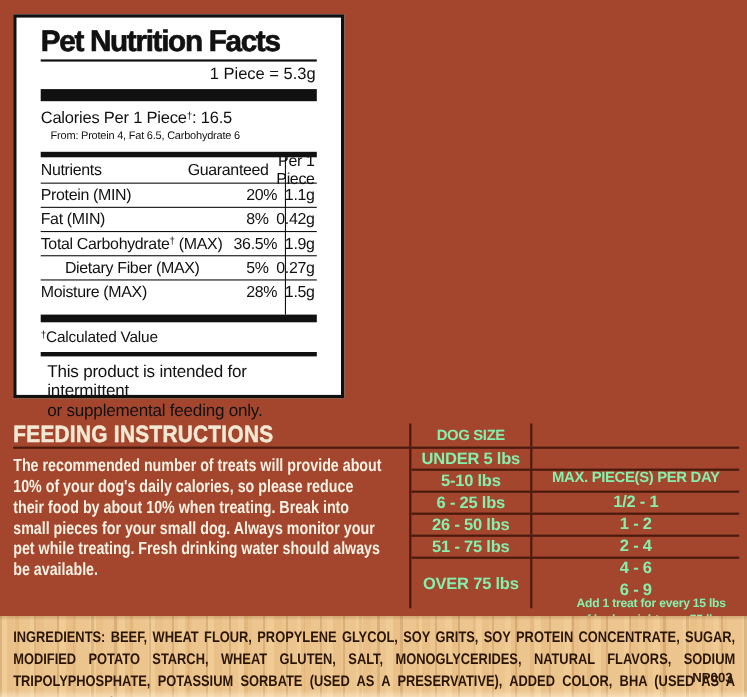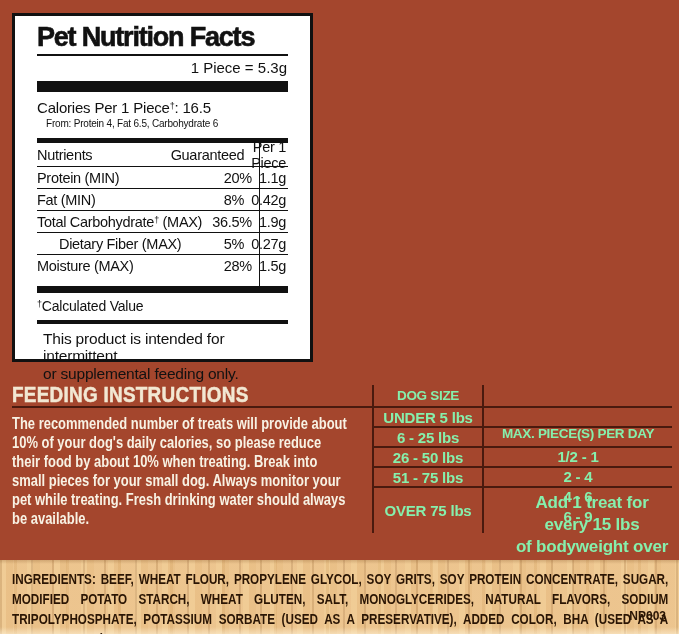--- a/index.html
+++ b/index.html
@@ -88,21 +88,21 @@
   .dcell-max{
     flex:1; display:flex; flex-direction:column;
     align-items:center; justify-content:center; text-align:center;margin-top:48px;
   }
   .drow.dhead{ height:21px; }
   .drow.dhead .dcell-size, .drow.dhead .dcell-max{
     font-size:13.5px; font-weight:bold; letter-spacing:-0.3px;
   }
   .drow.dbody{ height:18px; font-size:15px; font-weight:bold; letter-spacing:-0.2px; }
   .drow.dlast{ height:45px; }
-  .drow .two-line{ font-size:17px; font-weight:bold; line-height:1.3; letter-spacing:-0.2px; }
+  .drow .two-line{ font-size:11px; font-weight:bold; line-height:1.3; letter-spacing:-0.2px; }
 
   
   .wood{
     position:absolute; left:0; top:560px; width:679px; height:74px;
     background-color:#EAC28C;
     background-image:
       linear-gradient(180deg, rgba(110,62,20,0.22) 0, rgba(110,62,20,0) 4px),
       linear-gradient(0deg, rgba(255,243,216,0.55) 0, rgba(255,243,216,0) 7px),
       repeating-linear-gradient(90deg,
         rgba(146,95,44,0.22) 0 2px, rgba(146,95,44,0) 2px 14px,
@@ -202,20 +202,24 @@
   <div class="drow dhead">
     <div class="dcell-size">DOG SIZE</div>
     <div class="dcell-max">MAX. PIECE(S) PER DAY</div>
   </div>
   <div id="drows">
       <div class="drow dbody">
         <div class="dcell-size">UNDER 5 lbs</div>
         <div class="dcell-max">1/2 - 1</div>
       </div>
       <div class="drow dbody">
+        <div class="dcell-size">5-10 lbs</div>
+        <div class="dcell-max">1 - 2</div>
+      </div>
+      <div class="drow dbody">
         <div class="dcell-size">6 - 25 lbs</div>
         <div class="dcell-max">2 - 4</div>
       </div>
       <div class="drow dbody">
         <div class="dcell-size">26 - 50 lbs</div>
         <div class="dcell-max">4 - 6</div>
       </div>
       <div class="drow dbody">
         <div class="dcell-size">51 - 75 lbs</div>
         <div class="dcell-max">6 - 9</div>

